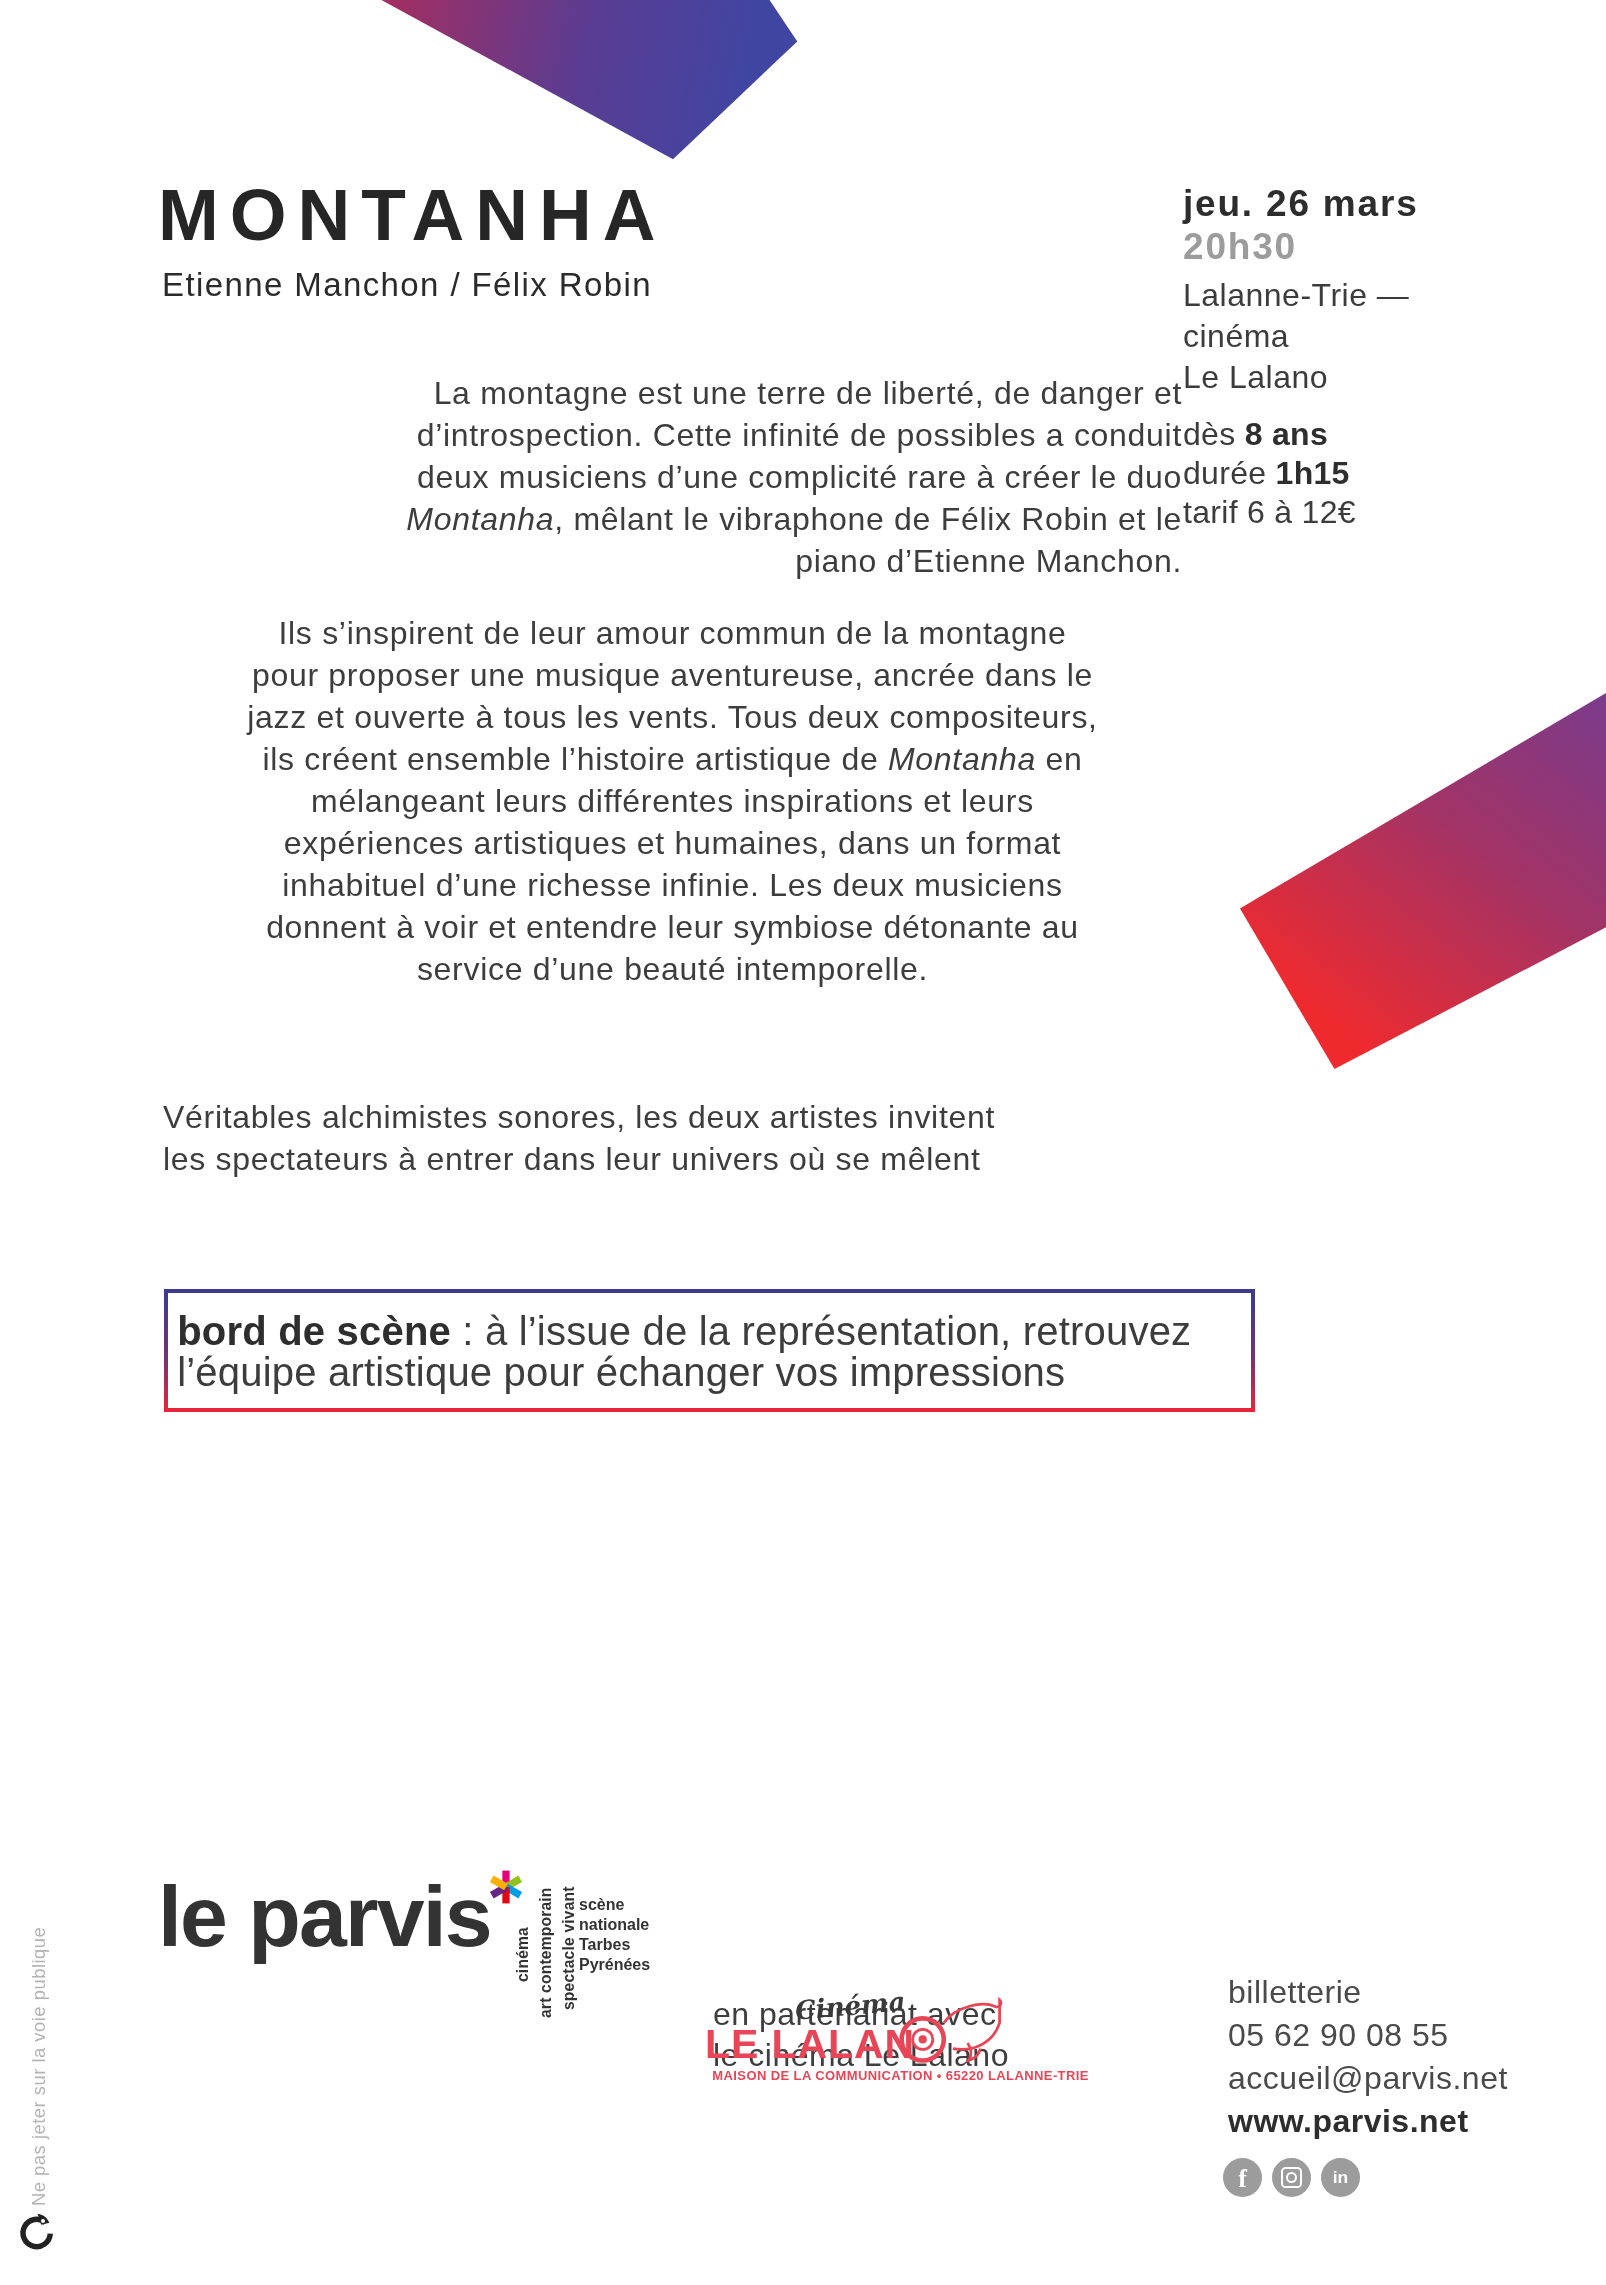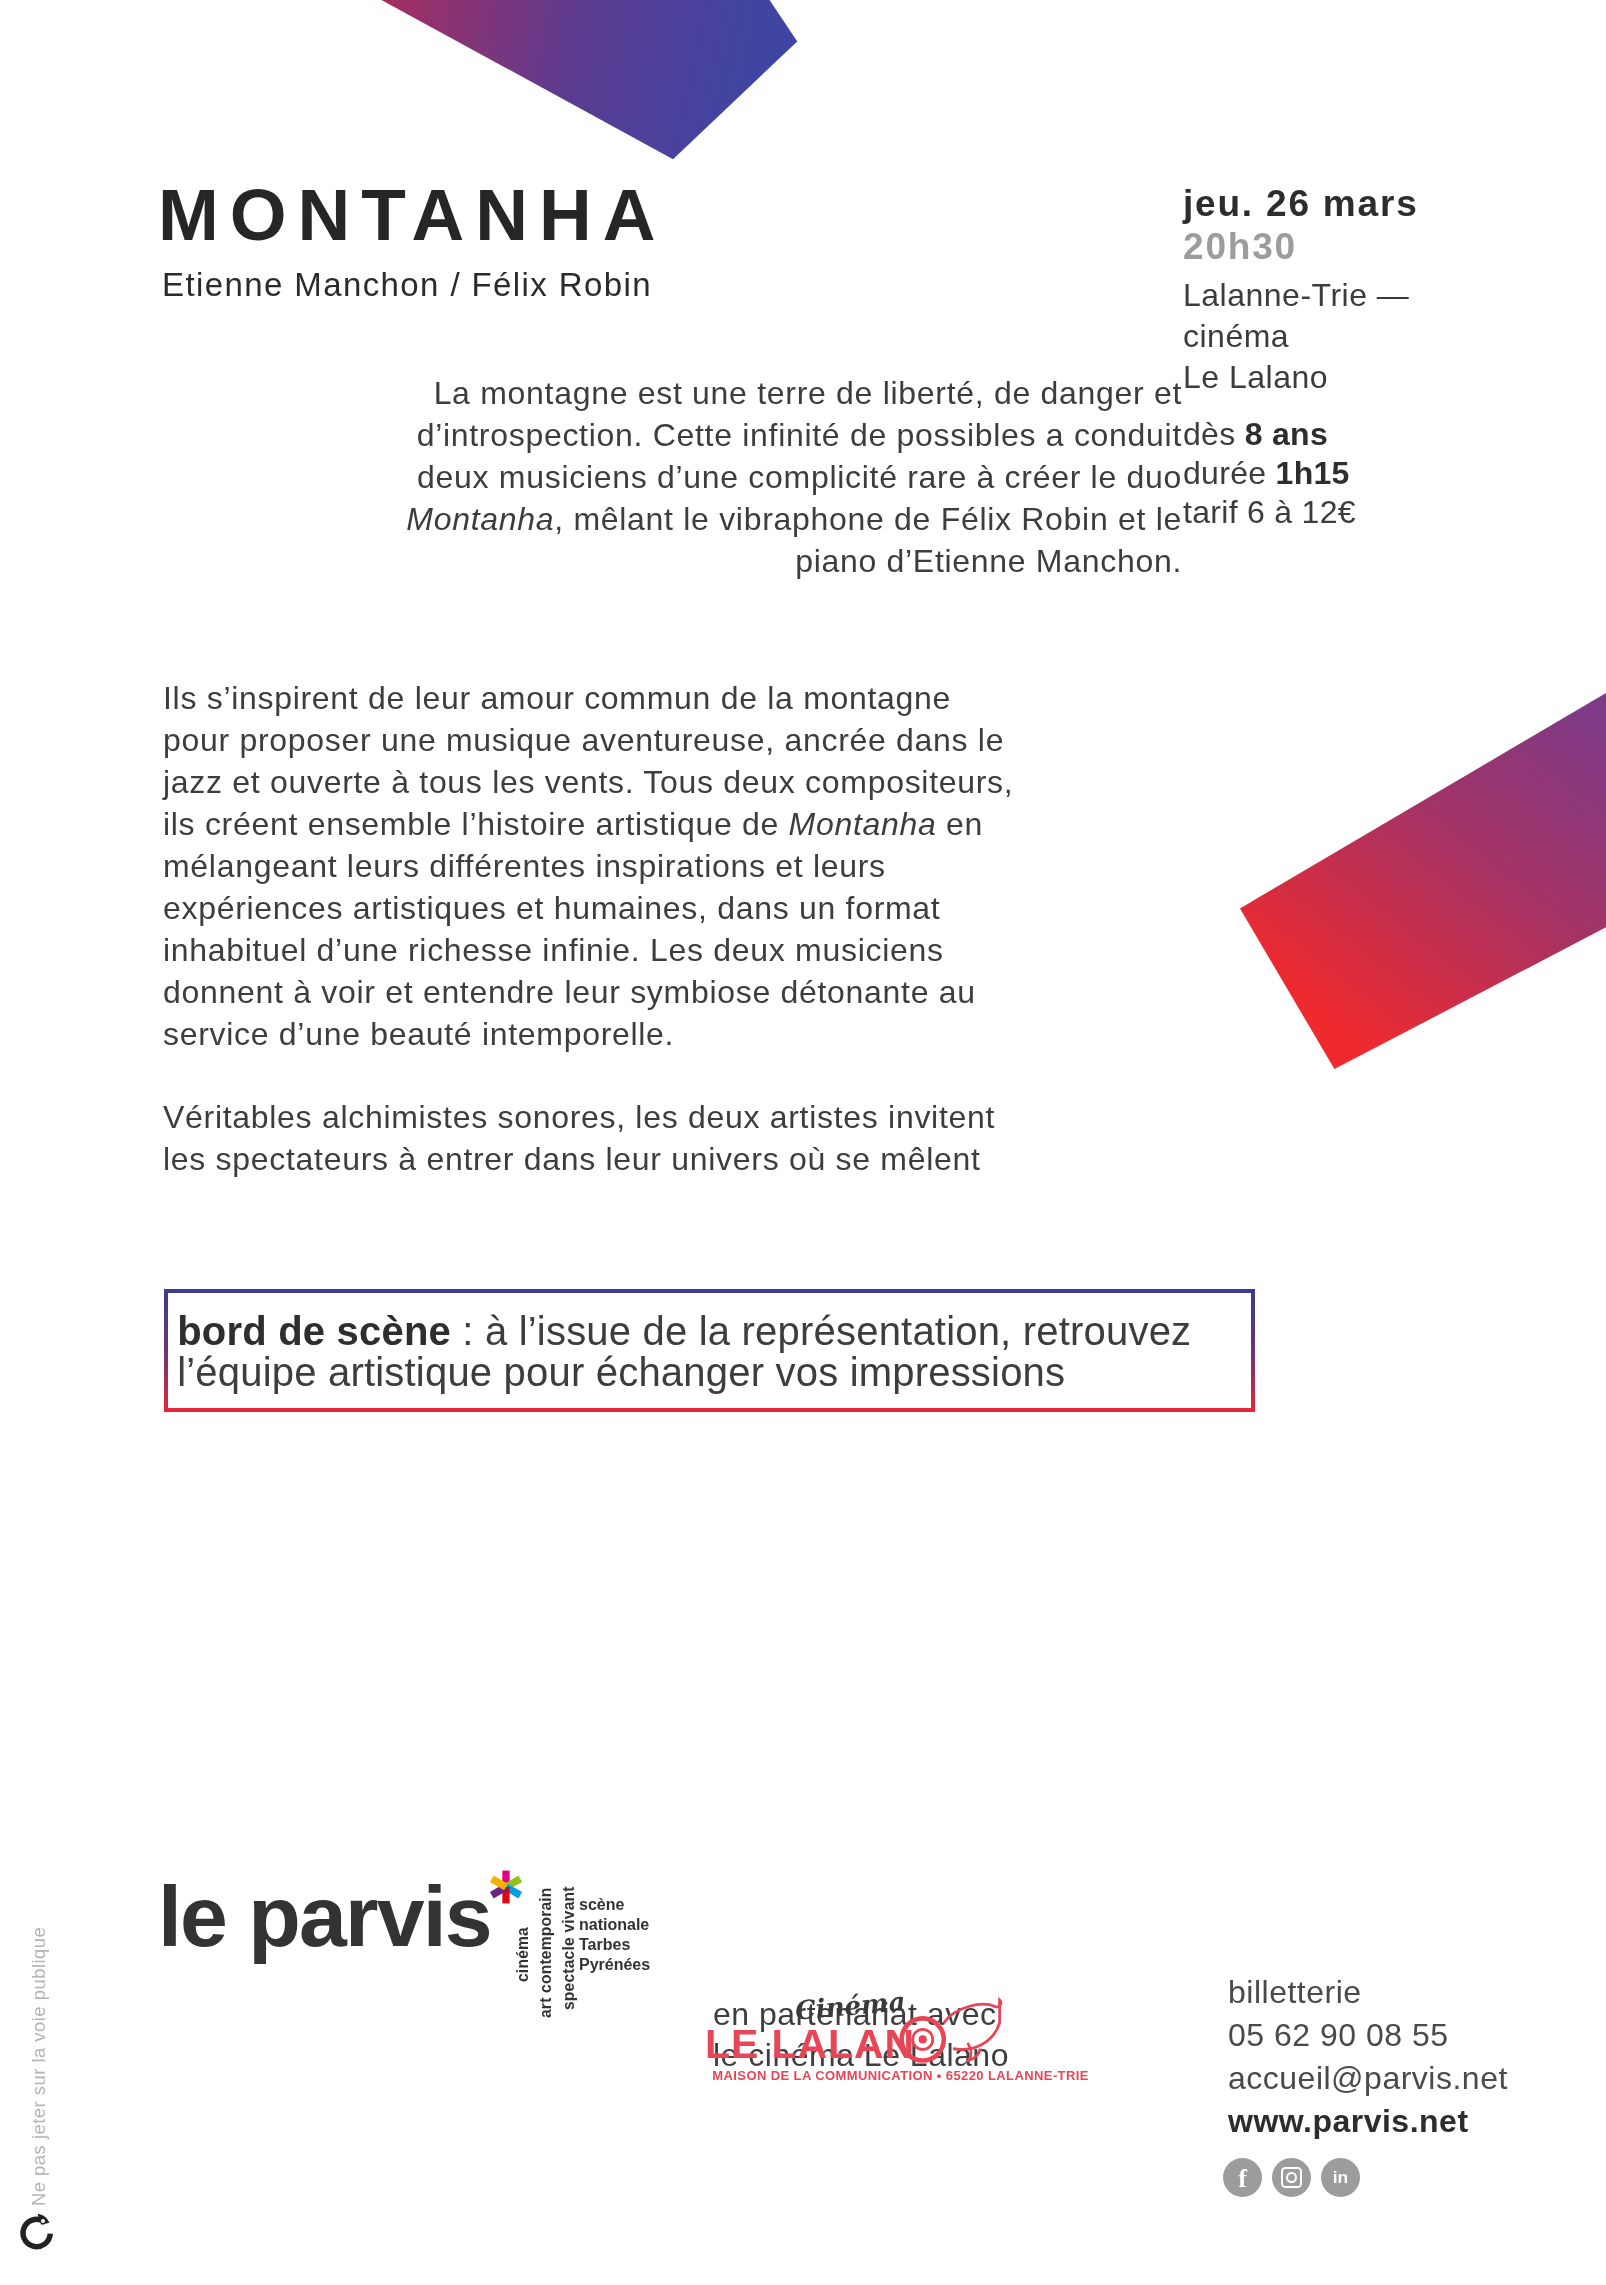--- a/index.html
+++ b/index.html
@@ -23,21 +23,21 @@
   
   .schedule{position:absolute;left:1183px;top:182px;}
   .schedule .date{font-size:37px;font-weight:800;letter-spacing:1.8px;color:#2d2d2d;line-height:43px;}
   .schedule .time{font-size:37px;font-weight:800;letter-spacing:1.8px;color:#9c9c9c;line-height:43px;}
   .schedule .venue{font-size:32px;color:#3c3c3c;line-height:41px;margin-top:7.3px;letter-spacing:0.5px;}
   .meta{position:absolute;left:1183px;top:415px;font-size:32px;color:#3c3c3c;line-height:39px;letter-spacing:0.3px;}
 
   
   .para{position:absolute;left:163px;width:1019px;margin:0;font-size:32px;line-height:42px;
     color:#3d3d3d;letter-spacing:0.7px;}
-  .p1{top:372px;text-align:right;} .p2{top:677px;} .p3{top:1096px;}
+  .p1{top:372px;text-align:right;} .p2{top:612px;text-align:center;} .p3{top:1096px;}
   .seg-i{font-style:italic;}
   .seg-b{font-weight:700;color:#2e2e2e;}
 
   
   .bord-box{position:absolute;left:164px;top:1289px;width:1091px;box-sizing:border-box;
     border:4.6px solid;border-image:linear-gradient(180deg,#3c3c91 0%,#713373 55%,#e8243a 100%) 1;
     padding:18.4px 18.4px 14.7px 9.2px;font-size:40px;line-height:41px;color:#3d3d3d;letter-spacing:0.2px;}
 
   
   .parvis-text{position:absolute;left:158px;top:1873px;font-size:86px;font-weight:900;

